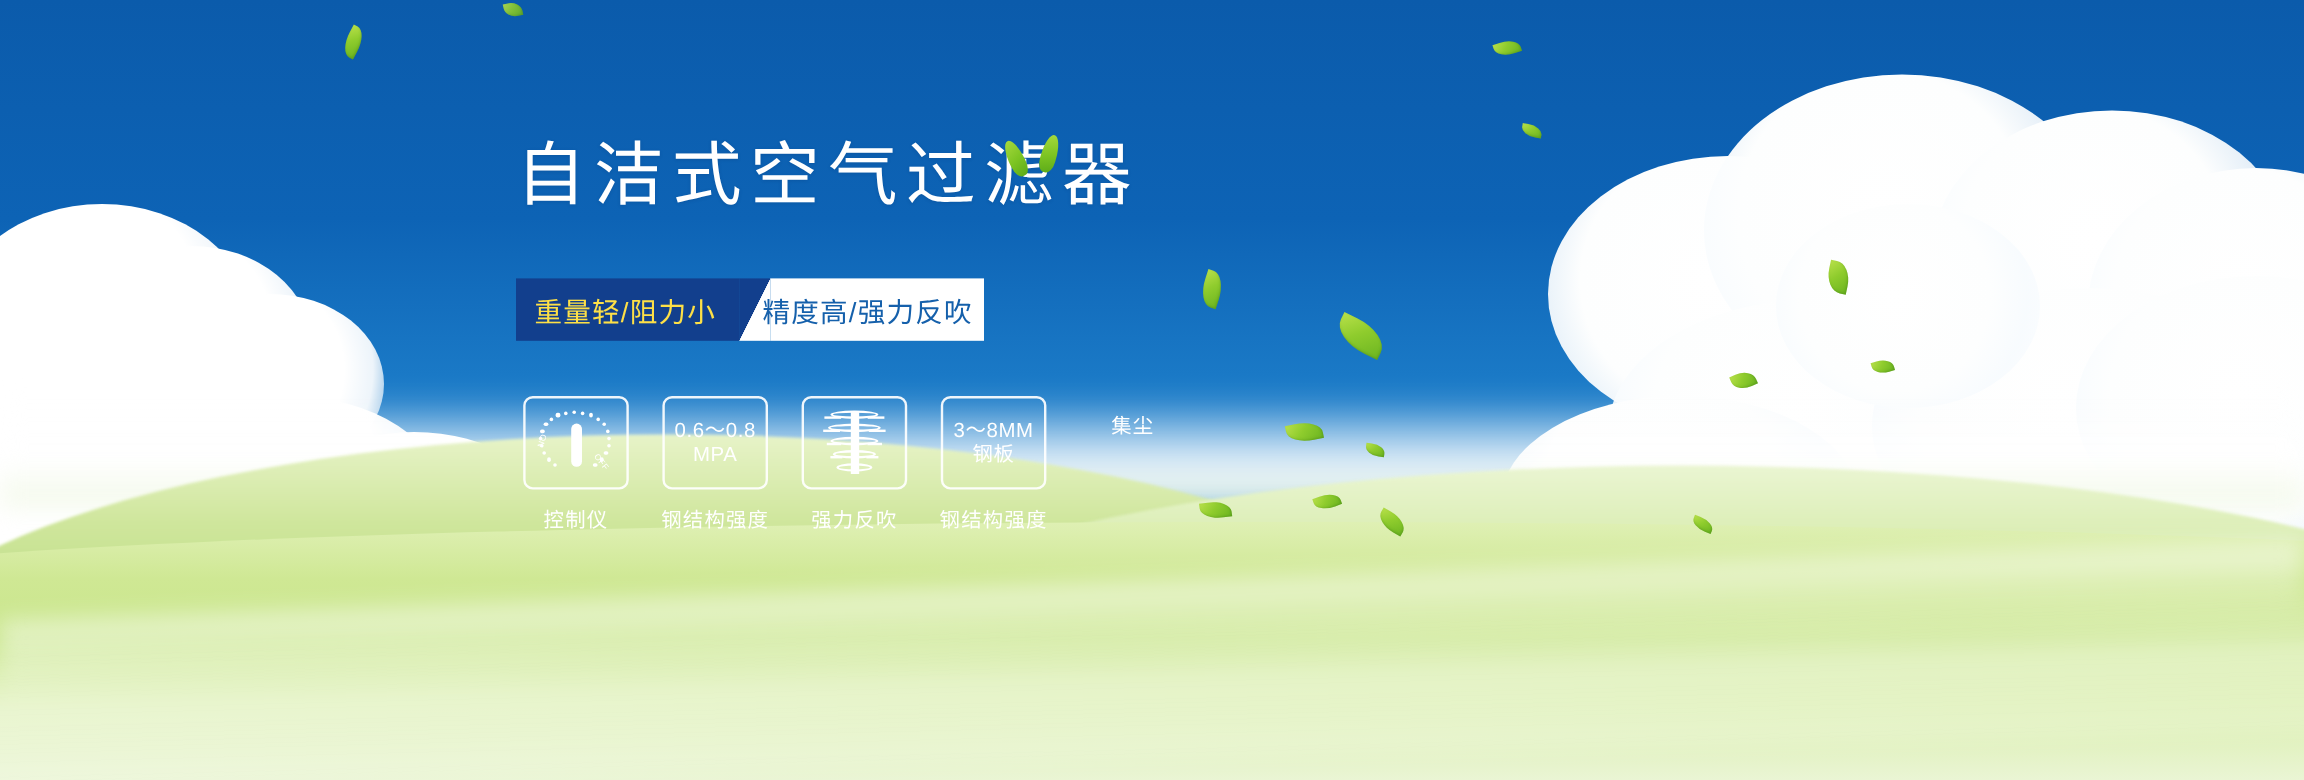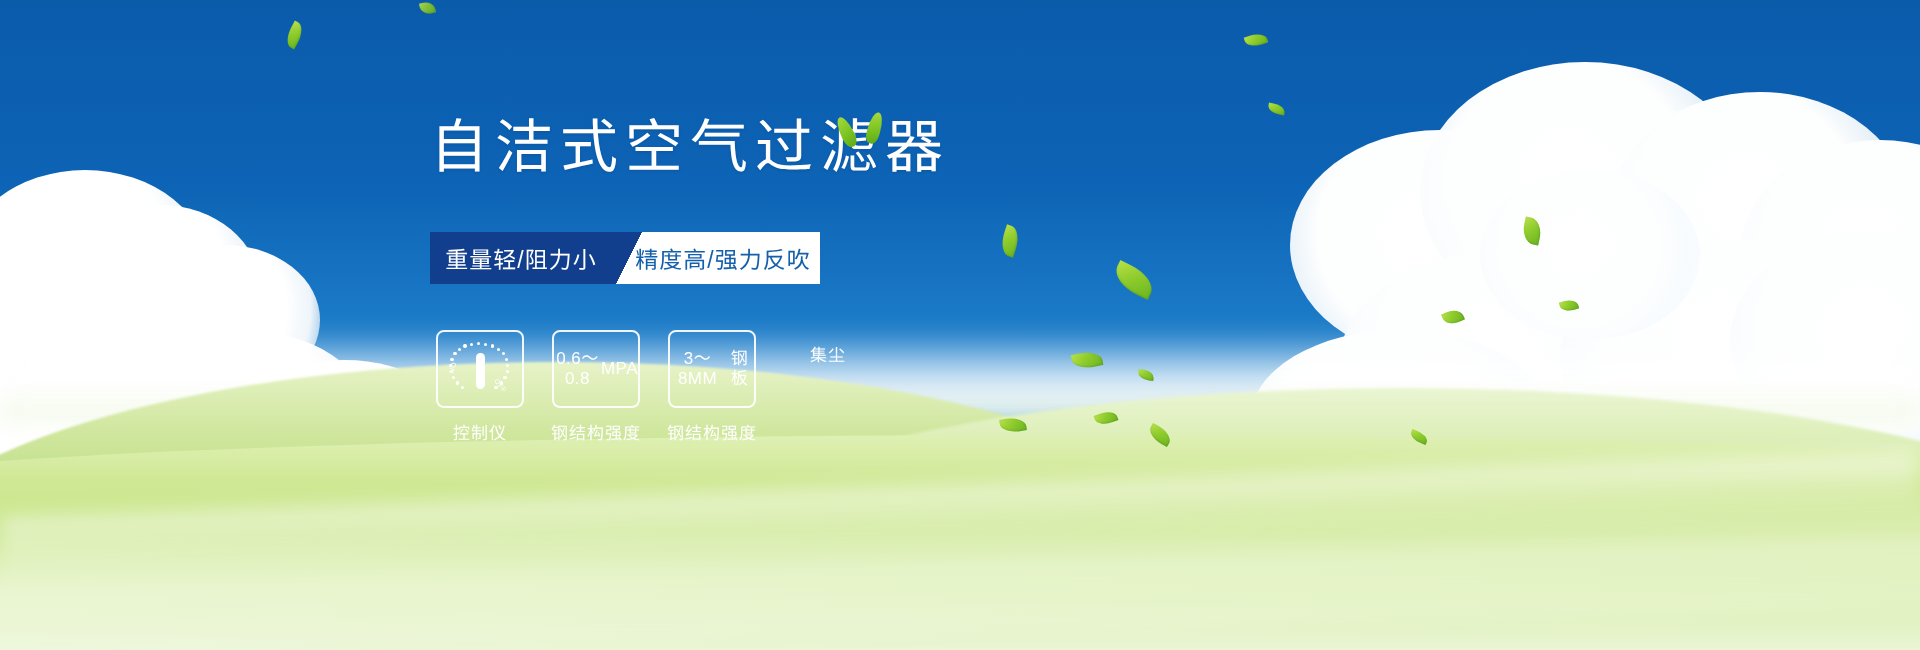--- a/index.html
+++ b/index.html
@@ -78,29 +78,29 @@
   .tleaf{position:absolute;width:13px;height:32px;
         background:linear-gradient(160deg,#a8da3f 0%,#7cc422 55%,#5aa918 100%);
         border-radius:60% 60% 50% 50%/70% 70% 40% 40%;}
   .tleaf.l{left:2px;top:6px;transform:rotate(-26deg);}
   .tleaf.r{left:30px;top:2px;transform:rotate(16deg);}
 
   
   .tabs{position:absolute;left:430px;top:232px;height:52px;display:flex;}
   .tab{height:52px;display:flex;align-items:center;justify-content:center;
        font-size:23px;letter-spacing:1px;white-space:nowrap;}
-  .tab-a{background:#123f8d;color:#ffffff;padding:0 26px 0 22px;width:186px;}
+  .tab-a{background:#123f8d;color:#fde047;padding:0 26px 0 22px;width:186px;}
   .tab-wedge{width:26px;background:linear-gradient(to bottom right,#123f8d 49.6%,#ffffff 50.4%);}
   .tab-b{background:#ffffff;color:#1560ab;padding:0 26px 0 10px;width:178px;}
 
   
   .features{position:absolute;left:436px;top:330px;display:flex;gap:28px;}
   .feature{width:88px;display:flex;flex-direction:column;align-items:center;}
   .fbox{width:88px;height:78px;border:2px solid rgba(255,255,255,.92);border-radius:8px;
-        display:flex;flex-direction:row;align-items:center;justify-content:center;
+        display:flex;flex-direction:column;align-items:center;justify-content:center;
         color:#ffffff;position:relative;}
   .fbox .ftxt{font-size:17px;line-height:20px;text-align:center;letter-spacing:.5px;}
   .fcap{margin-top:11px;font-size:17px;color:#ffffff;white-space:nowrap;letter-spacing:1px;}
 
   
   .gauge{position:relative;width:58px;height:54px;}
   .gdot{position:absolute;width:3.4px;height:3.4px;border-radius:50%;background:#fff;}
   .gneedle{position:absolute;left:50%;top:11px;width:9px;height:36px;margin-left:-4.5px;
            border-radius:5px;background:#fff;}
   .glabel{position:absolute;font-size:7px;letter-spacing:.4px;color:#fff;}
@@ -244,20 +244,41 @@
       </div>
 
       <div class="feature">
         <div class="fbox">
           <div class="ftxt">0.6〜0.8</div>
           <div class="ftxt">MPA</div>
         </div>
         <div class="fcap">钢结构强度</div>
       </div>
 
+      <div class="feature">
+        <div class="fbox">
+          <div class="stack">
+            <div class="sdisc" style="top:2px;width:40px;"></div>
+            <div class="sdisc" style="top:13px;width:44px;"></div>
+            <div class="sdisc" style="top:24px;width:40px;"></div>
+            <div class="sdisc" style="top:35px;width:36px;"></div>
+            <div class="sdisc" style="top:46px;width:30px;"></div>
+            <div class="score"></div>
+            <div class="sline" style="left:2px;top:7px;width:14px;"></div>
+            <div class="sline" style="left:38px;top:7px;width:14px;"></div>
+            <div class="sline" style="left:1px;top:18px;width:14px;"></div>
+            <div class="sline" style="left:39px;top:18px;width:14px;"></div>
+            <div class="sline" style="left:4px;top:29px;width:12px;"></div>
+            <div class="sline" style="left:38px;top:29px;width:12px;"></div>
+            <div class="sline" style="left:7px;top:40px;width:10px;"></div>
+            <div class="sline" style="left:37px;top:40px;width:10px;"></div>
+          </div>
+        </div>
+        <div class="fcap">强力反吹</div>
+      </div>
 
       <div class="feature">
         <div class="fbox">
           <div class="ftxt">3〜8MM</div>
           <div class="ftxt">钢板</div>
         </div>
         <div class="fcap">钢结构强度</div>
       </div>
 
       <div class="feature">

